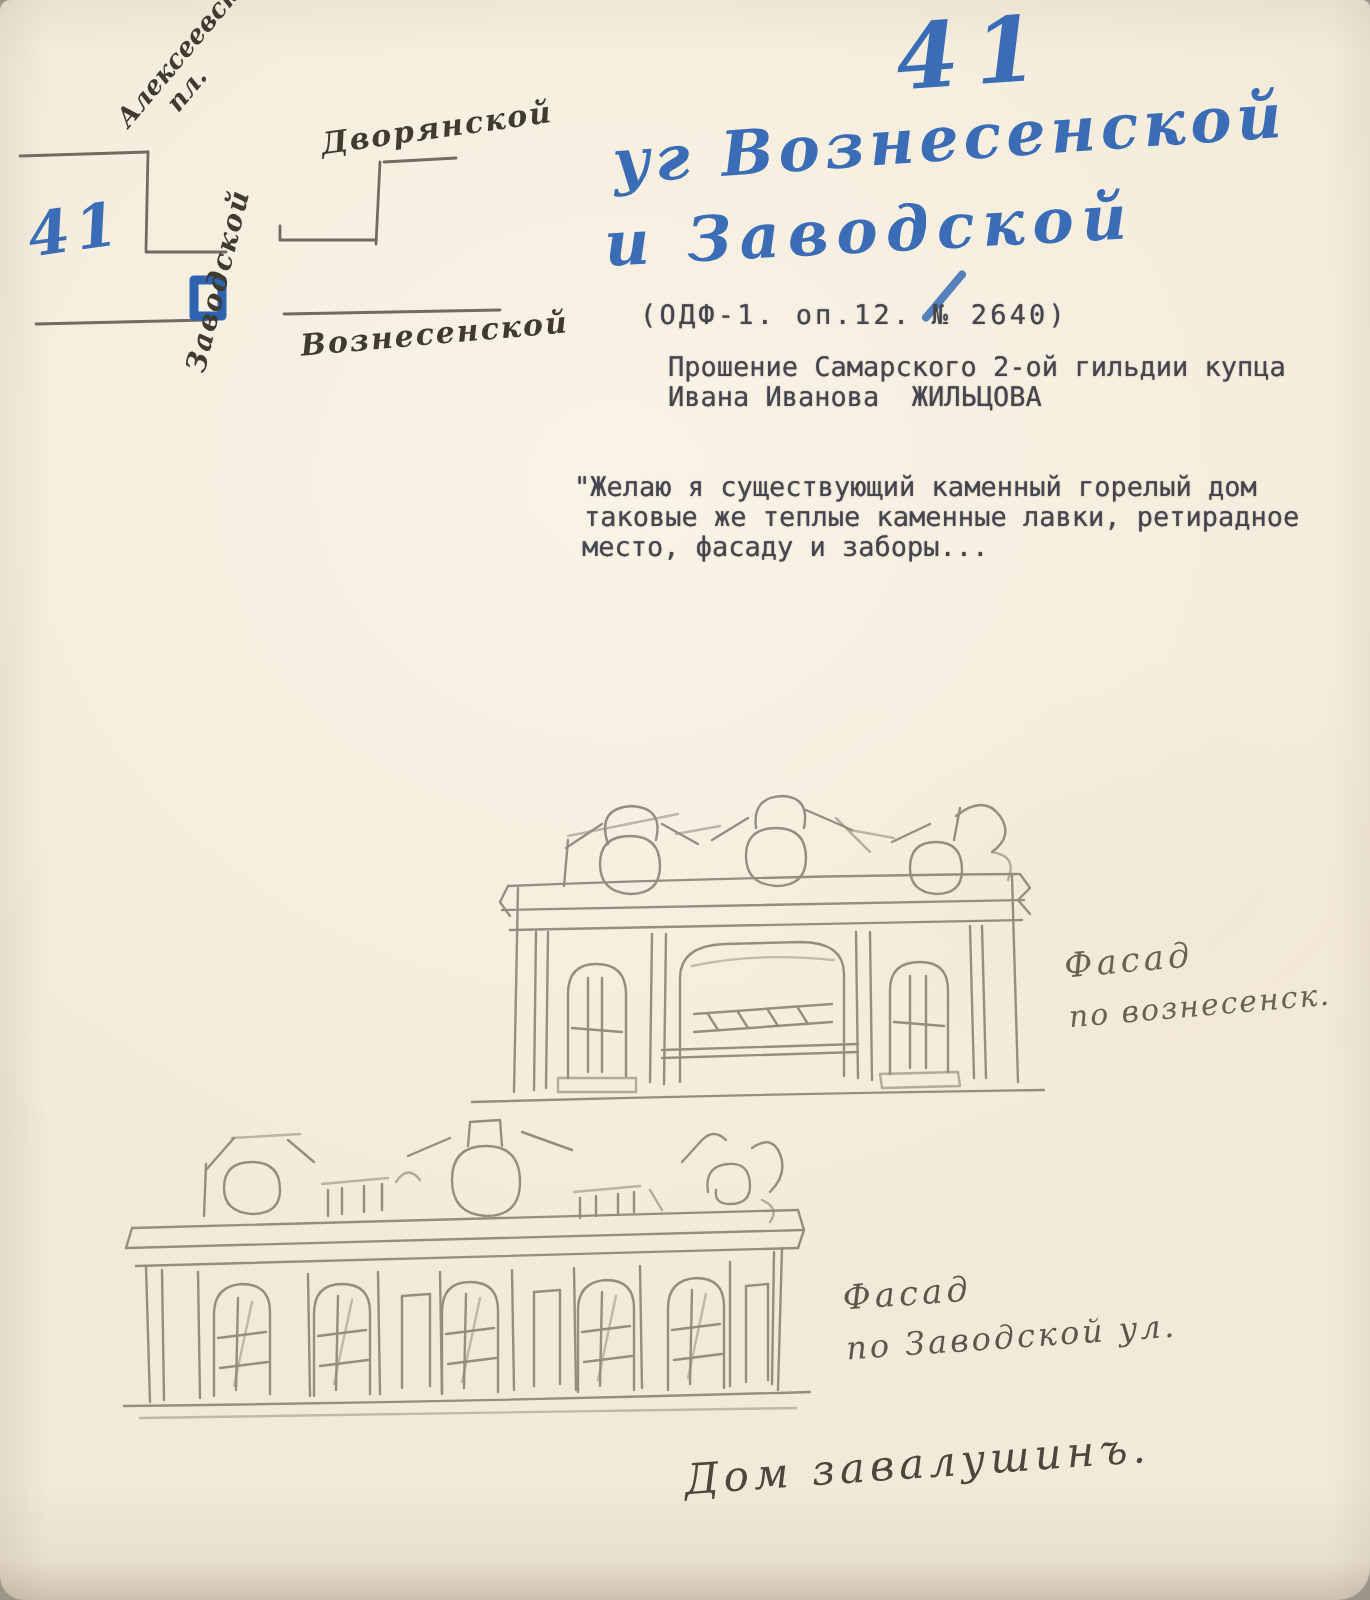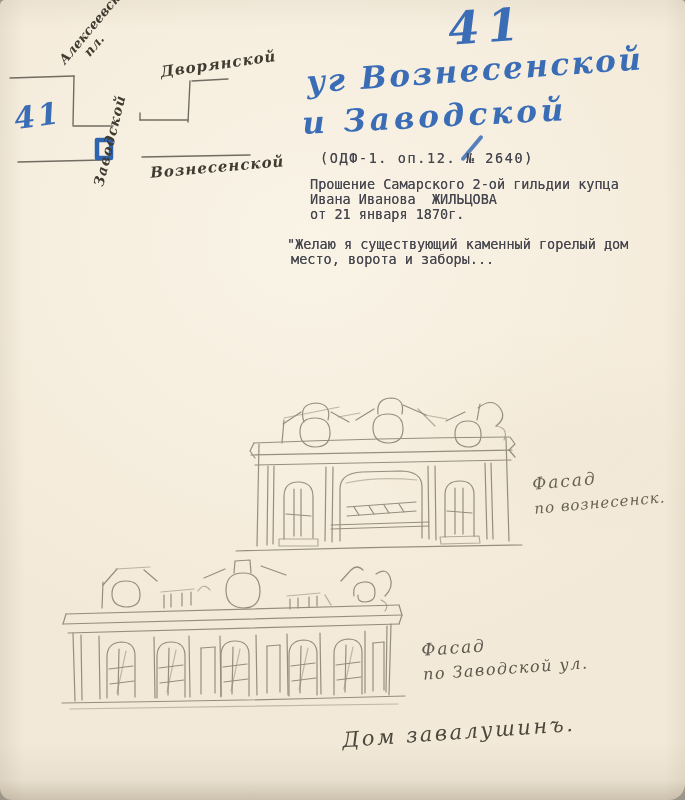--- a/index.html
+++ b/index.html
@@ -73,29 +73,29 @@
     <div class="abs hand-dark" style="left:150px; top:158px; font-size:15px; letter-spacing:1px; transform:rotate(-5deg);">Вознесенской</div>
   </div>
 
   <div class="abs hand-blue" style="left:448px; top:0px; font-size:45px; letter-spacing:8px; transform:rotate(-4deg);">41</div>
   <div class="abs hand-blue" style="left:306px; top:52px; font-size:31px; letter-spacing:2.5px; transform:rotate(-4deg);">уг Вознесенской</div>
   <div class="abs hand-blue" style="left:302px; top:98px; font-size:31px; letter-spacing:4px; transform:rotate(-3deg);">и Заводской</div>
   <div class="blue-tail" style="left:470px; top:132px;"></div>
 
   <div class="abs typed" style="left:320px; top:151px; letter-spacing:1.6px;">(ОДФ-1. оп.12. № 2640)</div>
 
-  <div class="abs" style="left:310px; top:177px;">
+  <div class="abs" style="left:334px; top:177px;">
     <div class="typed">Прошение Самарского 2-ой гильдии купца</div>
     <div class="typed">Ивана Иванова  ЖИЛЬЦОВА</div>
-    <div class="typed">от 21 января 1870г.</div>
   </div>
 
   <div class="abs" style="left:287px; top:237px;">
     <div class="typed">"Желаю я существующий каменный горелый дом</div>
-    <div class="typed" style="padding-left:4px;">место, ворота и заборы...</div>
+    <div class="typed" style="padding-left:5px;">таковые же теплые каменные лавки, ретирадное</div>
+    <div class="typed" style="padding-left:4px;">место, фасаду и заборы...</div>
   </div>
 
   <svg class="abs pencil-svg" style="left:228px; top:388px;" width="300" height="180" viewBox="0 0 300 180">
     <g stroke="#8e8678" stroke-width="1.2" opacity=".92">
 
       <path d="M8,163 Q150,159 294,157"></path>
 
       <path d="M26,55 Q150,50 281,49"></path>
       <path d="M23,67 L284,62"></path>
       <path d="M27,77 L283,72"></path>

